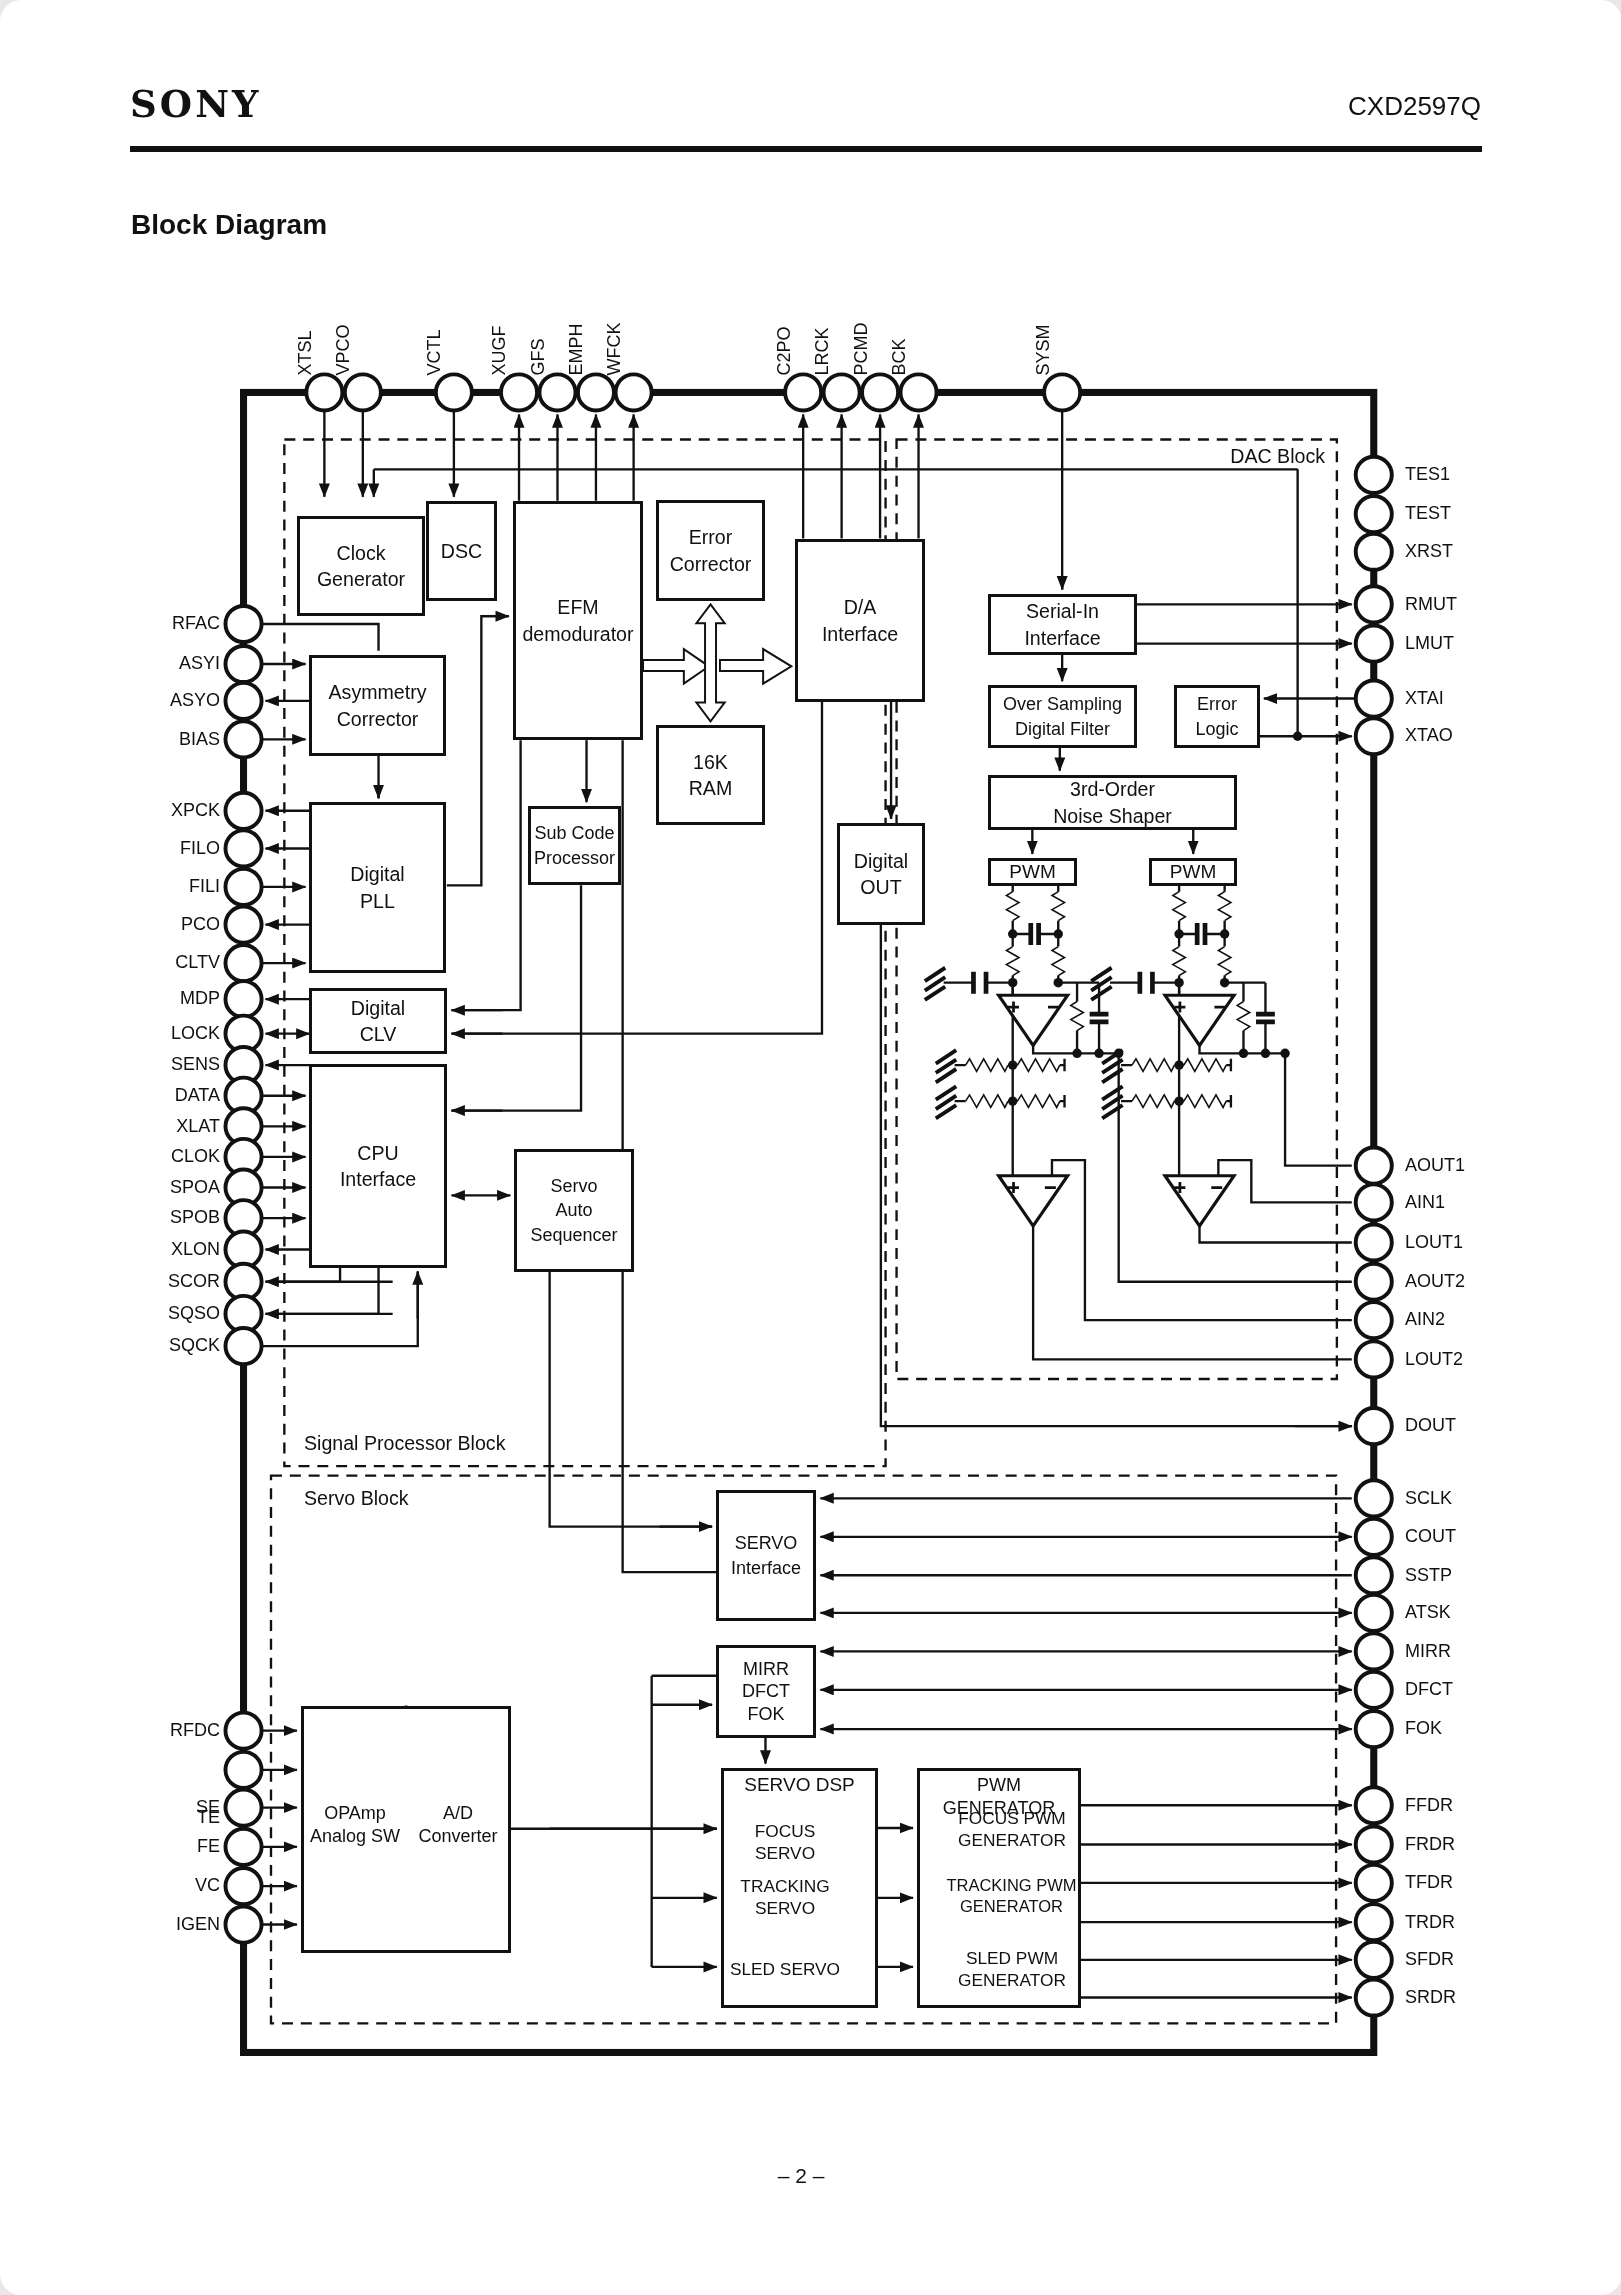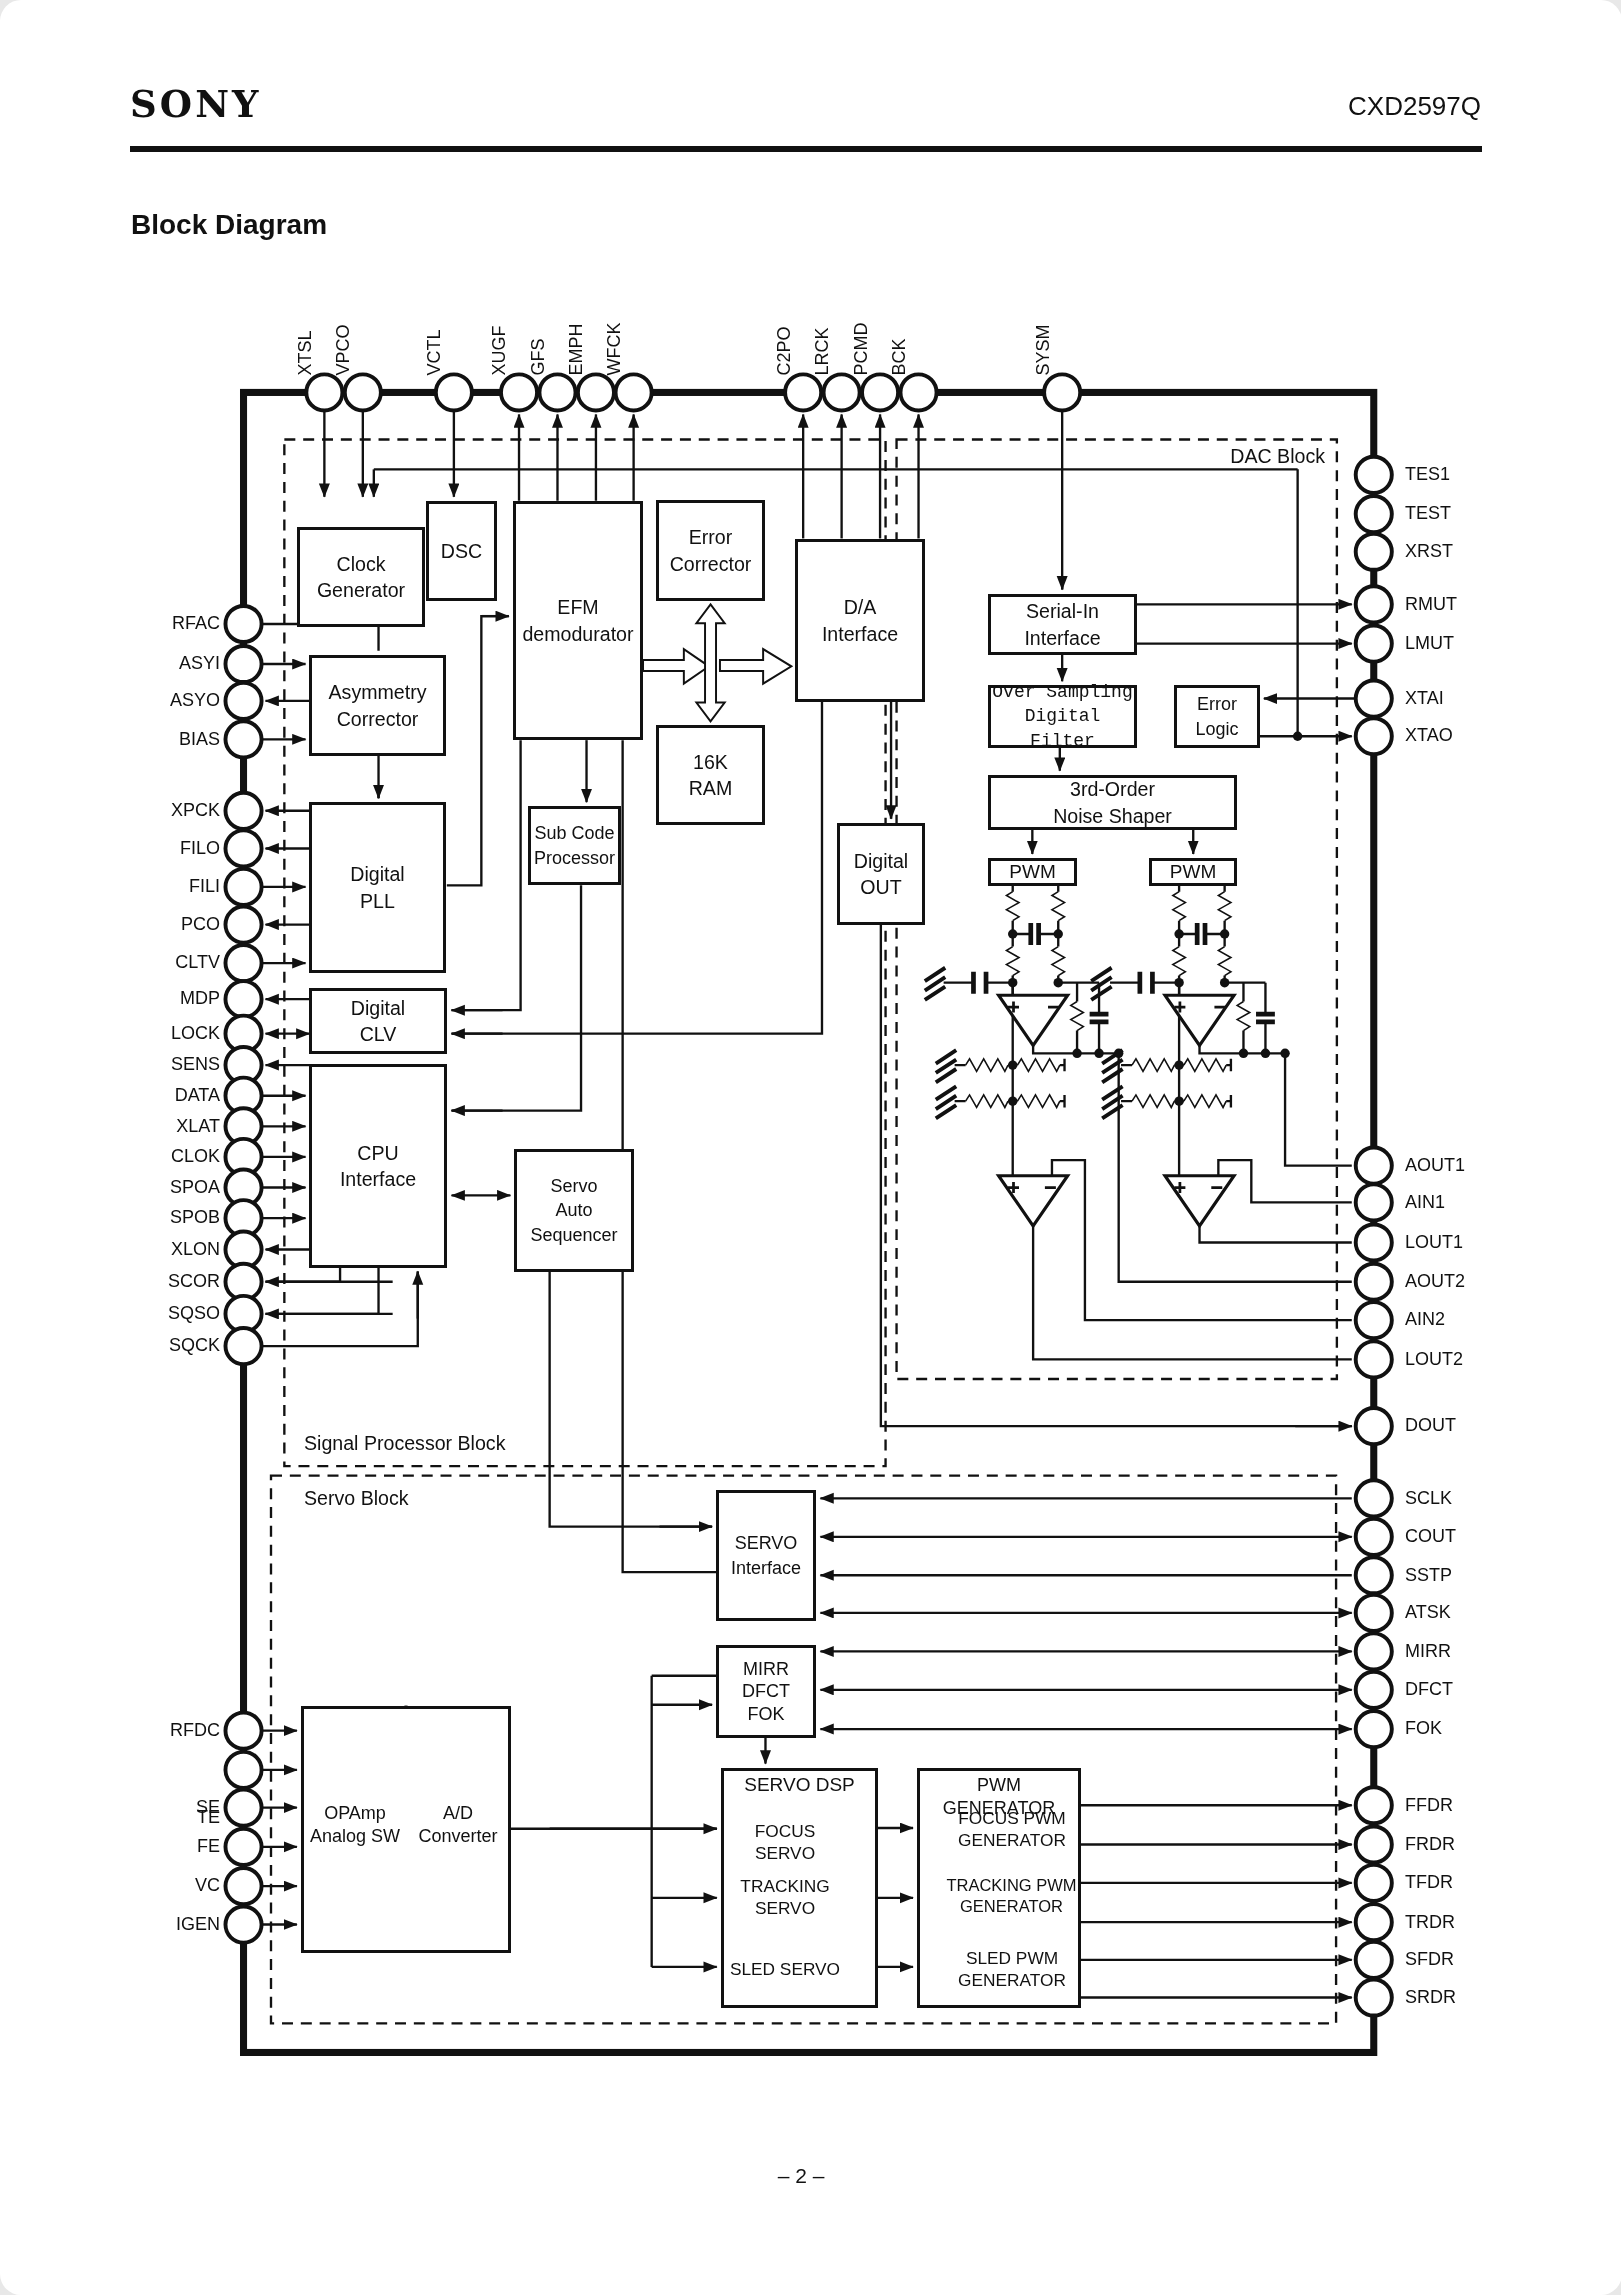--- a/index.html
+++ b/index.html
@@ -338,21 +338,21 @@
         <circle cx="1750" cy="2203" r="23"></circle>
       <circle cx="1750" cy="2300" r="23"></circle>
         <circle cx="1750" cy="2350" r="23"></circle>
         <circle cx="1750" cy="2399" r="23"></circle>
       <circle cx="1750" cy="2449" r="23"></circle>
         <circle cx="1750" cy="2497" r="23"></circle>
         <circle cx="1750" cy="2545" r="23"></circle>
     </g>
   </svg>
 
-  <div class="block" style="left:297px;top:527px;width:128px;height:100px;">Clock
+  <div class="block" style="left:297px;top:516px;width:128px;height:100px;">Clock
 Generator</div>
   <div class="block" style="left:426px;top:501px;width:71px;height:100px;">DSC</div>
   <div class="block" style="left:513px;top:501px;width:130px;height:239px;">EFM
 demodurator</div>
   <div class="block" style="left:656px;top:500px;width:109px;height:101px;">Error
 Corrector</div>
   <div class="block" style="left:656px;top:725px;width:109px;height:100px;">16K
 RAM</div>
   <div class="block" style="left:795px;top:539px;width:130px;height:163px;">D/A
 Interface</div>
@@ -366,21 +366,21 @@
 OUT</div>
   <div class="block" style="left:309px;top:988px;width:138px;height:66px;">Digital
 CLV</div>
   <div class="block" style="left:309px;top:1064px;width:138px;height:204px;">CPU
 Interface</div>
   <div class="block" style="left:514px;top:1149px;width:120px;height:123px;font-size:18px;">Servo
 Auto
 Sequencer</div>
   <div class="block" style="left:988px;top:594px;width:149px;height:61px;">Serial-In
 Interface</div>
-  <div class="block" style="left:988px;top:685px;width:149px;height:63px;font-size:18px;font-family:Liberation Mono, monospace;">Over Sampling
+  <div class="block" style="left:988px;top:685px;width:149px;height:63px;font-size:18px;">Over Sampling
 Digital Filter</div>
   <div class="block" style="left:1174px;top:685px;width:86px;height:63px;font-size:18px;">Error
 Logic</div>
   <div class="block" style="left:988px;top:775px;width:249px;height:55px;">3rd-Order
 Noise Shaper</div>
   <div class="block" style="left:988px;top:858px;width:89px;height:27.5px;font-size:19px;line-height:1;">PWM</div>
   <div class="block" style="left:1149px;top:858px;width:88px;height:27.5px;font-size:19px;line-height:1;">PWM</div>
   <div class="block" style="left:716px;top:1490px;width:100px;height:131px;font-size:18px;">SERVO
 Interface</div>
   <div class="block" style="left:716px;top:1645px;width:100px;height:93px;font-size:18px;line-height:1.25;">MIRR

